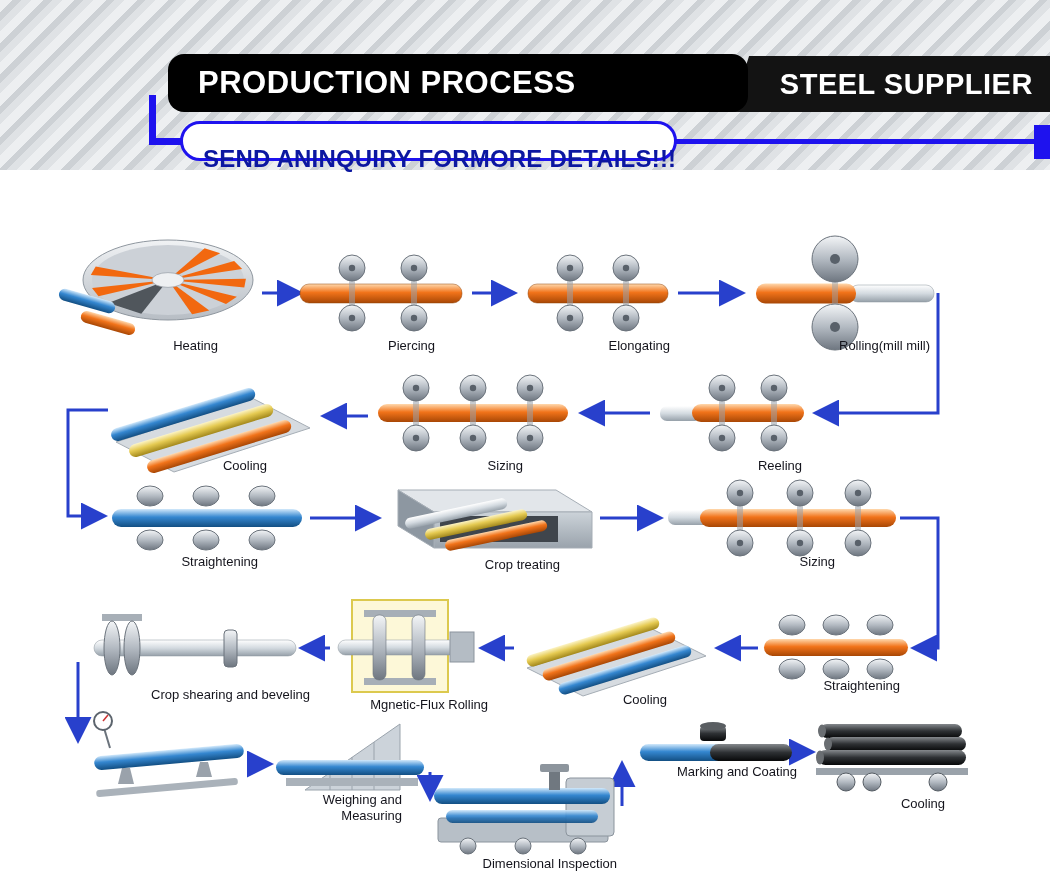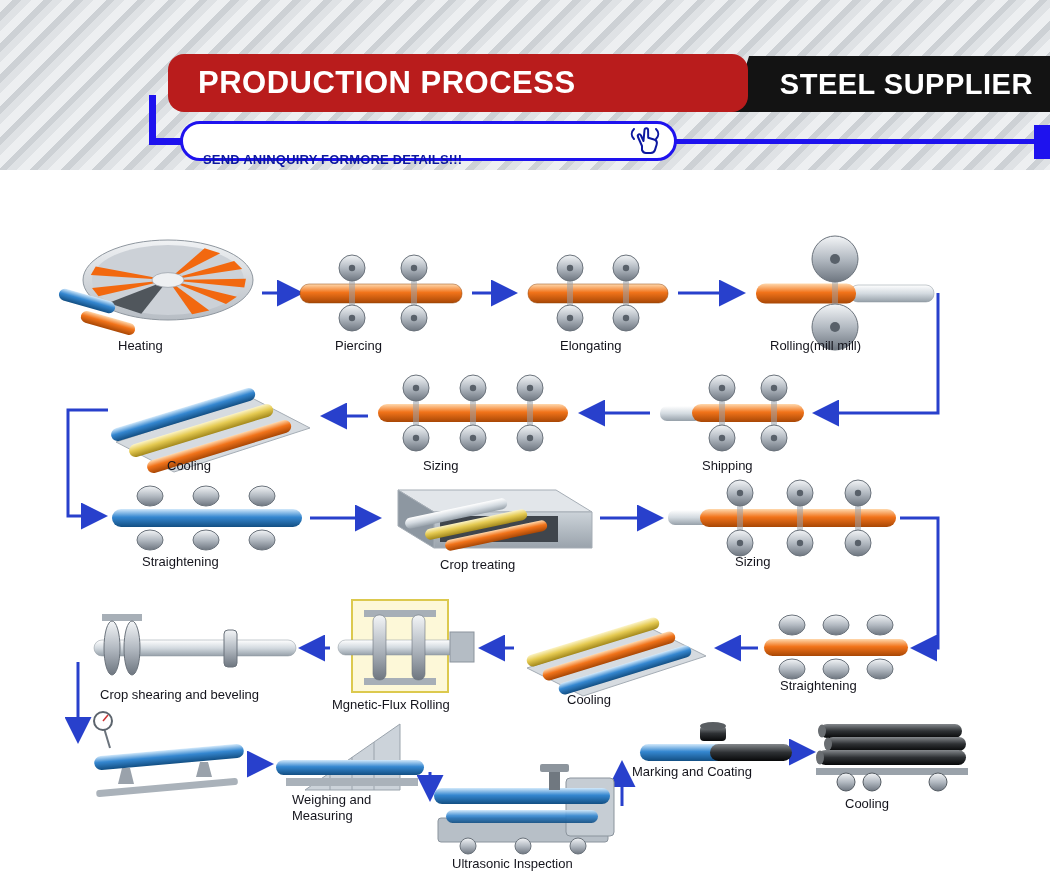--- a/index.html
+++ b/index.html
@@ -1,37 +1,37 @@
 <!DOCTYPE html>
 <html><head>
 <meta charset="utf-8">
 <style>
   html,body{margin:0;padding:0;background:#fff;}
   .page{position:relative;width:1050px;height:882px;background:#fff;overflow:hidden;
         font-family:"Liberation Sans",sans-serif;}
   
   .stripes{position:absolute;left:0;top:0;width:1050px;height:170px;
            background:repeating-linear-gradient(135deg,#edeff1 0 9px,#cdd1d5 9px 15px,#dfe2e5 15px 22px);}
-  .blue-banner{position:absolute;left:168px;top:54px;width:580px;height:58px;background:#b91c1c;
+  .blue-banner{position:absolute;left:168px;top:54px;width:580px;height:58px;background:#000000;
                border-radius:16px;display:flex;align-items:center;padding-left:30px;box-sizing:border-box;z-index:3;}
   .blue-banner span{color:#fff;font-size:31px;font-weight:bold;letter-spacing:.5px;white-space:nowrap;}
   .black-banner{position:absolute;left:740px;top:56px;width:345px;height:56px;background:#131313;
                 transform:skewX(-18deg);z-index:2;display:flex;align-items:center;padding-left:40px;box-sizing:border-box;}
   .black-banner span{transform:skewX(18deg);color:#fff;font-size:29px;font-weight:bold;letter-spacing:.5px;white-space:nowrap;}
   .bracket-v{position:absolute;left:149px;top:95px;width:7px;height:50px;background:#1e12ee;z-index:1;}
   .bracket-h{position:absolute;left:149px;top:138px;width:36px;height:7px;background:#1e12ee;z-index:1;}
   .inq-line{position:absolute;left:650px;top:139px;width:400px;height:5px;background:#1e12ee;z-index:1;}
   .inq-cap{position:absolute;left:1034px;top:125px;width:16px;height:34px;background:#1e12ee;z-index:2;}
   .inquiry{position:absolute;left:180px;top:121px;width:497px;height:40px;background:#fff;
            border:3px solid #1e12ee;border-radius:21px;box-sizing:border-box;display:flex;align-items:center;
            padding:0 12px 0 20px;gap:12px;z-index:3;}
-  .inquiry span{color:#0c17a0;font-size:13px;font-weight:bold;letter-spacing:.2px;flex:1;white-space:nowrap;margin-top:36px;}
+  .inquiry span{color:#0c17a0;font-size:24px;font-weight:bold;letter-spacing:.2px;flex:1;white-space:nowrap;margin-top:36px;}
   
   svg.diagram{position:absolute;left:0;top:0;z-index:1;}
-  .lbl{position:absolute;text-align:left;font-size:13px;color:#14141c;line-height:1.25;
+  .lbl{position:absolute;text-align:right;font-size:13px;color:#14141c;line-height:1.25;
        white-space:pre-line;z-index:2;}
 </style>
 </head>
 <body>
 
 <div class="page">
 
   <div class="stripes"></div>
   <div class="bracket-v"></div>
   <div class="bracket-h"></div>
@@ -299,29 +299,29 @@
       <circle cx="846" cy="782" r="9" fill="url(#gSt)" stroke="#555c63"></circle>
       <circle cx="872" cy="782" r="9" fill="url(#gSt)" stroke="#555c63"></circle>
       <circle cx="938" cy="782" r="9" fill="url(#gSt)" stroke="#555c63"></circle>
     </g>
   </svg>
 
   <div class="lbl" style="left:118px;top:338px;width:100px">Heating</div>
   <div class="lbl" style="left:335px;top:338px;width:100px">Piercing</div>
   <div class="lbl" style="left:560px;top:338px;width:110px">Elongating</div>
   <div class="lbl" style="left:770px;top:338px;width:160px">Rolling(mill mill)</div>
-  <div class="lbl" style="left:702px;top:458px;width:100px">Shipping</div>
+  <div class="lbl" style="left:702px;top:458px;width:100px">Reeling</div>
   <div class="lbl" style="left:423px;top:458px;width:100px">Sizing</div>
   <div class="lbl" style="left:167px;top:458px;width:100px">Cooling</div>
   <div class="lbl" style="left:142px;top:554px;width:116px">Straightening</div>
   <div class="lbl" style="left:440px;top:557px;width:120px">Crop treating</div>
   <div class="lbl" style="left:735px;top:554px;width:100px">Sizing</div>
   <div class="lbl" style="left:780px;top:678px;width:120px">Straightening</div>
   <div class="lbl" style="left:567px;top:692px;width:100px">Cooling</div>
   <div class="lbl" style="left:332px;top:697px;width:156px">Mgnetic-Flux Rolling</div>
   <div class="lbl" style="left:100px;top:687px;width:210px">Crop shearing and beveling</div>
   <div class="lbl" style="left:292px;top:792px;width:110px">Weighing and
 Measuring</div>
-  <div class="lbl" style="left:452px;top:856px;width:165px">Ultrasonic Inspection</div>
+  <div class="lbl" style="left:452px;top:856px;width:165px">Dimensional Inspection</div>
   <div class="lbl" style="left:632px;top:764px;width:165px">Marking and Coating</div>
   <div class="lbl" style="left:845px;top:796px;width:100px">Cooling</div>
 
 </div>
 
 </body></html>

